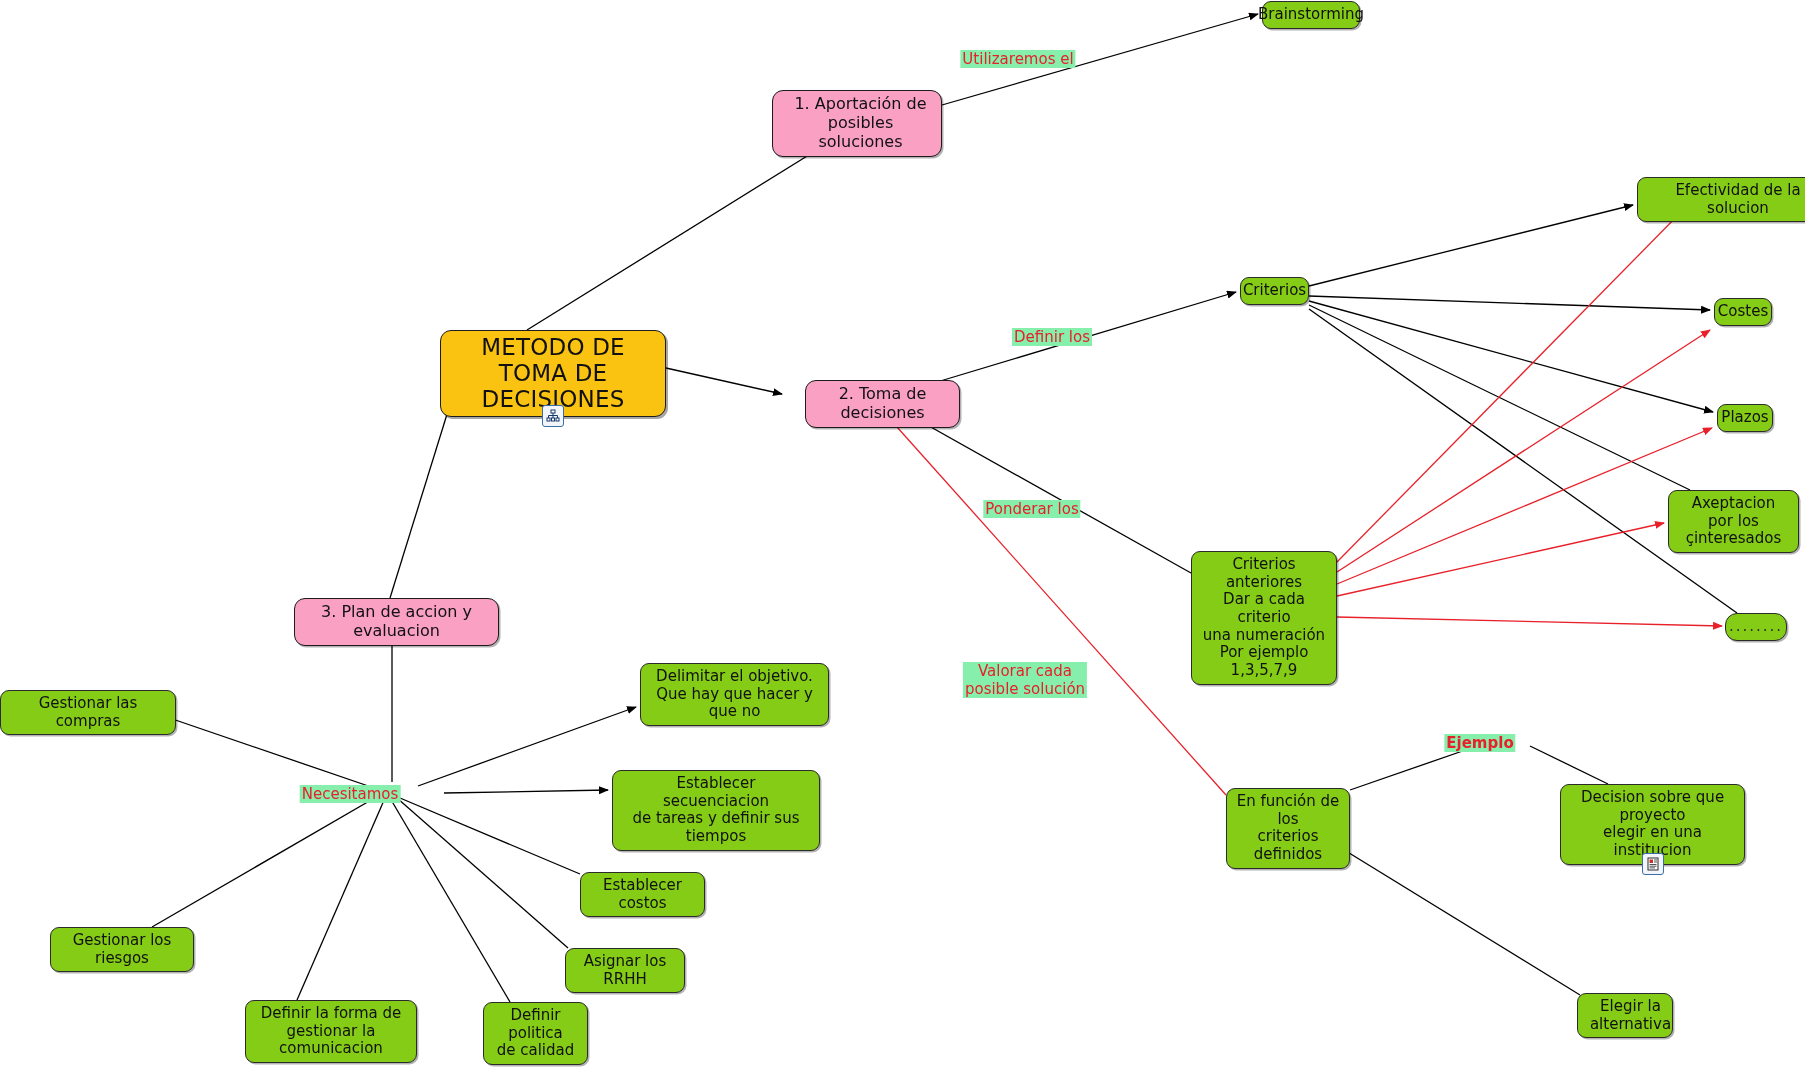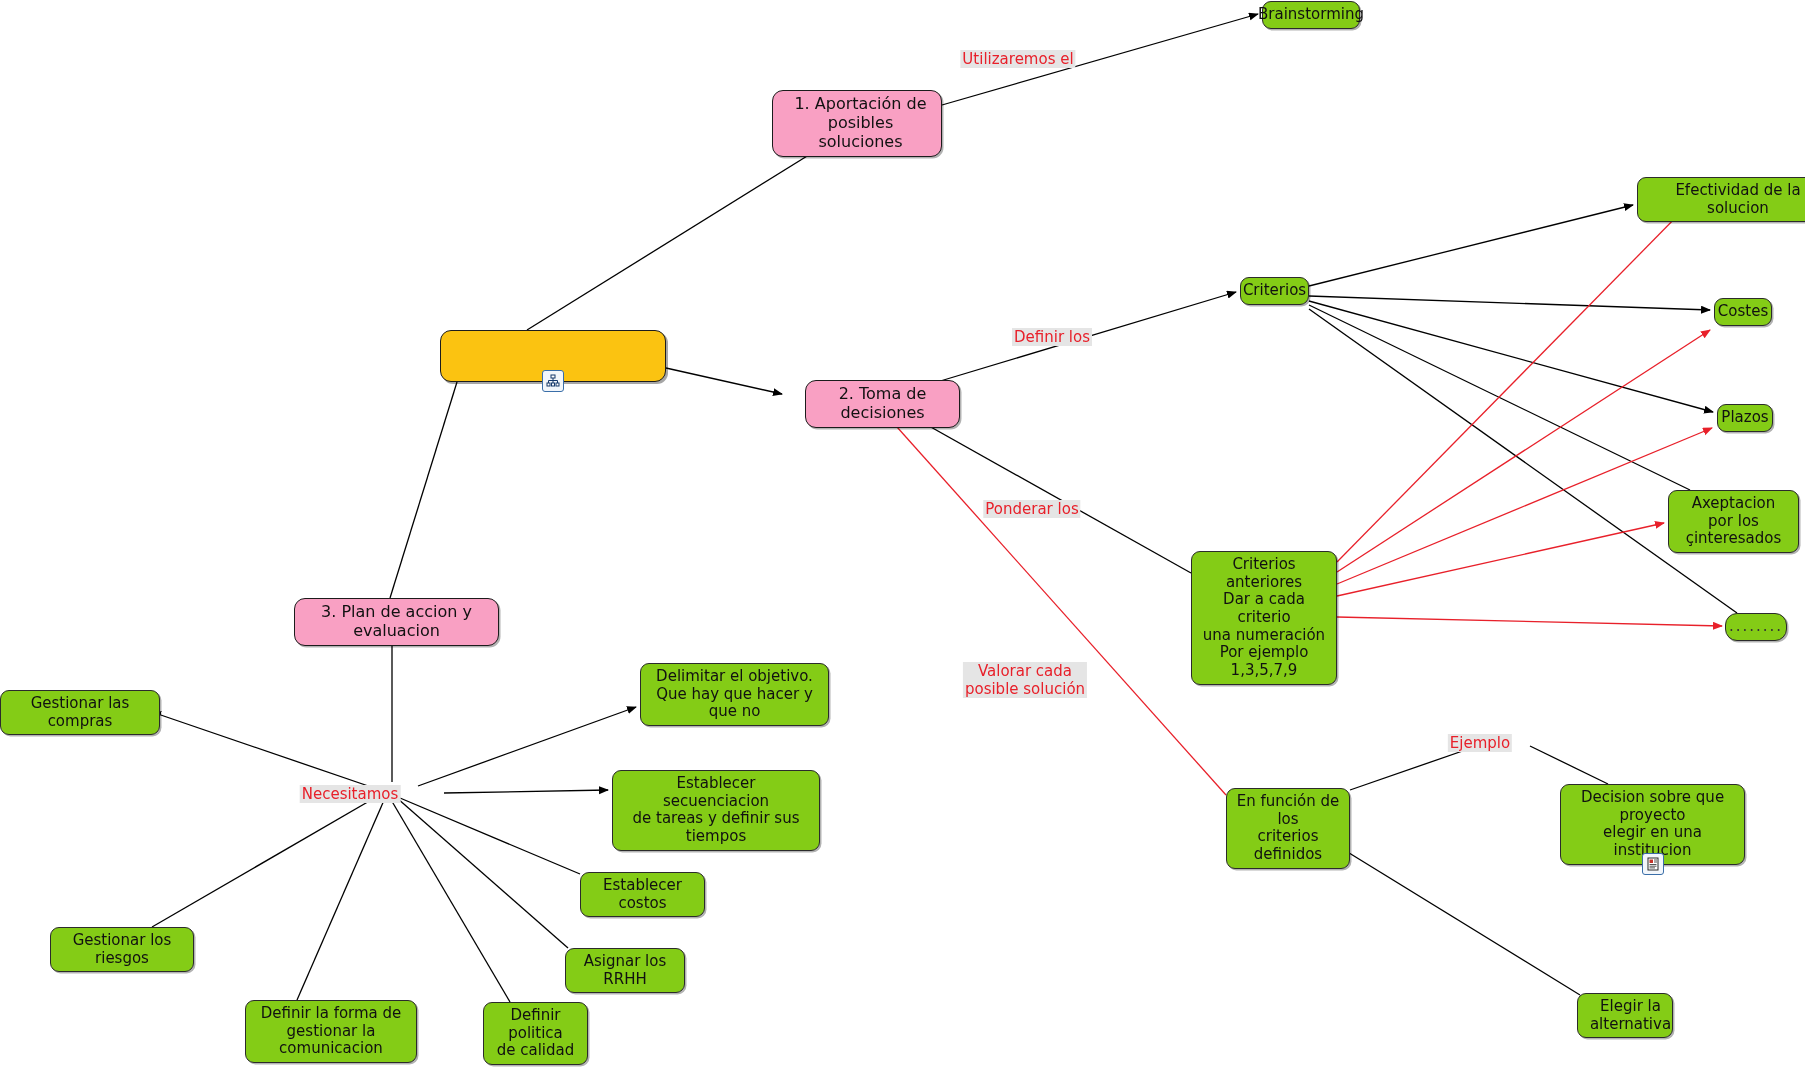--- a/index.html
+++ b/index.html
@@ -67,21 +67,21 @@
     letter-spacing: 2px;
     color: #333;
   }
   .edge-label {
     position: absolute;
     color: #e8202a;
     font-size: 15px;
     line-height: 1.2;
     text-align: center;
     white-space: pre-line;
-    background: #e5e5e5;
+    background: #86efac;
     padding: 0 2px;
     z-index: 6;
   }
   .node-badge {
     position: absolute;
     left: 50%;
     transform: translateX(-50%);
     bottom: -11px;
     width: 20px;
     height: 20px;
@@ -134,21 +134,22 @@
         <line x1="418" y1="786" x2="636" y2="707" stroke="#000000" stroke-width="1.3" marker-end="url(#arrow-black)"></line>
         <line x1="444" y1="793" x2="608" y2="790" stroke="#000000" stroke-width="1.3" marker-end="url(#arrow-black)"></line>
         <line x1="400" y1="798" x2="580" y2="874" stroke="#000000" stroke-width="1.3"></line>
         <line x1="397" y1="798" x2="568" y2="948" stroke="#000000" stroke-width="1.3"></line>
         <line x1="390" y1="798" x2="510" y2="1002" stroke="#000000" stroke-width="1.3"></line>
         <line x1="385" y1="798" x2="297" y2="1000" stroke="#000000" stroke-width="1.3"></line>
         <line x1="378" y1="796" x2="152" y2="927" stroke="#000000" stroke-width="1.3"></line>
       </g>
   </svg>
   <div id="node-layer">
-      <div class="node root" style="left: 440px; top: 330px; width: 226px; min-height: 52px;"><span class="node-badge"><svg width="14" height="14" viewBox="0 0 14 14">
+      <div class="node root" style="left: 440px; top: 330px; width: 226px; min-height: 52px;"><span>METODO DE TOMA DE
+DECISIONES</span><span class="node-badge"><svg width="14" height="14" viewBox="0 0 14 14">
             <rect x="5" y="1" width="4" height="3" fill="#ffffff" stroke="#15386b" stroke-width="1"></rect>
             <line x1="7" y1="4" x2="7" y2="6.5" stroke="#15386b" stroke-width="1"></line>
             <line x1="2.5" y1="6.5" x2="11.5" y2="6.5" stroke="#15386b" stroke-width="1"></line>
             <line x1="2.5" y1="6.5" x2="2.5" y2="9" stroke="#15386b" stroke-width="1"></line>
             <line x1="7" y1="6.5" x2="7" y2="9" stroke="#15386b" stroke-width="1"></line>
             <line x1="11.5" y1="6.5" x2="11.5" y2="9" stroke="#15386b" stroke-width="1"></line>
             <rect x="1" y="9" width="3" height="3" fill="#ffffff" stroke="#15386b" stroke-width="1"></rect>
             <rect x="5.5" y="9" width="3" height="3" fill="#ffffff" stroke="#15386b" stroke-width="1"></rect>
             <rect x="10" y="9" width="3" height="3" fill="#ffffff" stroke="#15386b" stroke-width="1"></rect>
           </svg></span></div>
@@ -187,24 +188,24 @@
 Que hay que hacer y que no</span></div>
       <div class="node" style="left: 612px; top: 770px; width: 208px; min-height: 44px;"><span>Establecer secuenciacion
 de tareas y definir sus tiempos</span></div>
       <div class="node" style="left: 580px; top: 872px; width: 125px; min-height: 26px;"><span>Establecer costos</span></div>
       <div class="node" style="left: 565px; top: 948px; width: 120px; min-height: 26px;"><span>Asignar los RRHH</span></div>
       <div class="node" style="left: 483px; top: 1002px; width: 105px; min-height: 44px;"><span>Definir politica
 de calidad</span></div>
       <div class="node" style="left: 205px; top: 1000px; width: 172px; min-height: 44px; margin-left: 40px;"><span>Definir la forma de
 gestionar la comunicacion</span></div>
       <div class="node" style="left: 50px; top: 927px; width: 144px; min-height: 26px;"><span>Gestionar los riesgos</span></div>
-      <div class="node" style="left: 0px; top: 690px; width: 160px; min-height: 26px;"><span>Gestionar las compras</span></div>
+      <div class="node" style="left: 0px; top: 690px; width: 176px; min-height: 26px;"><span>Gestionar las compras</span></div>
     </div>
   <div id="label-layer">
       <div class="edge-label" style="left: 1018px; top: 50px; color: rgb(232, 32, 42); transform: translateX(-50%);">Utilizaremos el</div>
       <div class="edge-label" style="left: 1052px; top: 328px; color: rgb(232, 32, 42); transform: translateX(-50%);">Definir los</div>
       <div class="edge-label" style="left: 1032px; top: 500px; color: rgb(232, 32, 42); transform: translateX(-50%);">Ponderar los</div>
       <div class="edge-label" style="left: 1025px; top: 662px; color: rgb(232, 32, 42); transform: translateX(-50%);">Valorar cada
 posible solución</div>
       <div class="edge-label" style="left: 350px; top: 785px; color: rgb(232, 32, 42); transform: translateX(-50%);">Necesitamos</div>
-      <div class="edge-label" style="left: 1480px; top: 734px; color: rgb(232, 32, 42); transform: translateX(-50%);">Ejemplo</div>
+      <div class="edge-label" style="left: 1480px; top: 734px; color: rgb(232, 32, 42); transform: translateX(-50%); font-weight: bold;">Ejemplo</div>
     </div>
 </div>
 
 </body></html>

